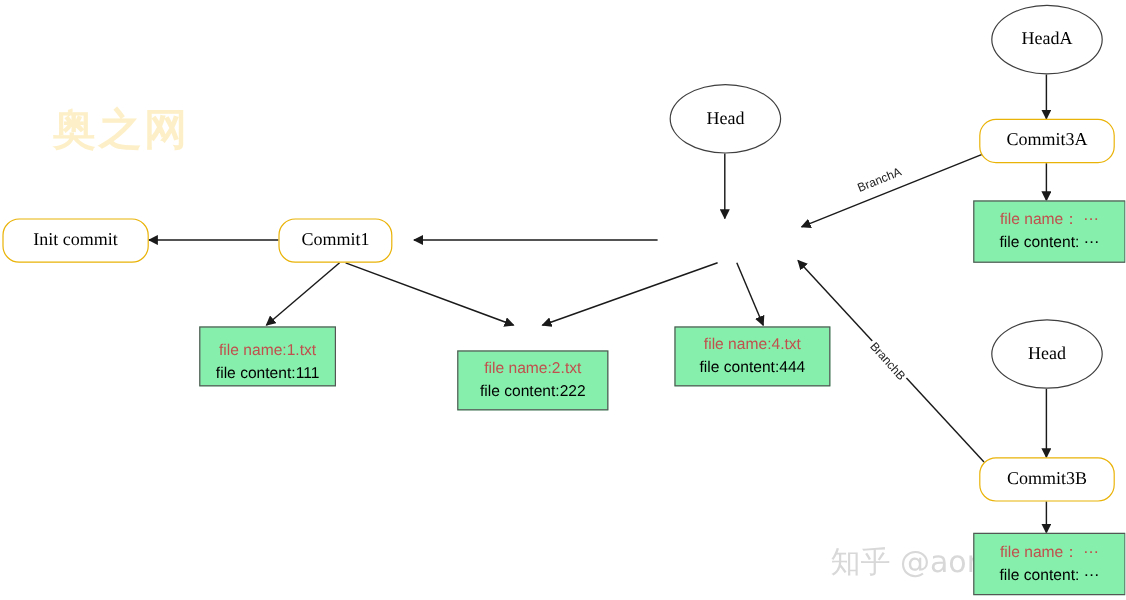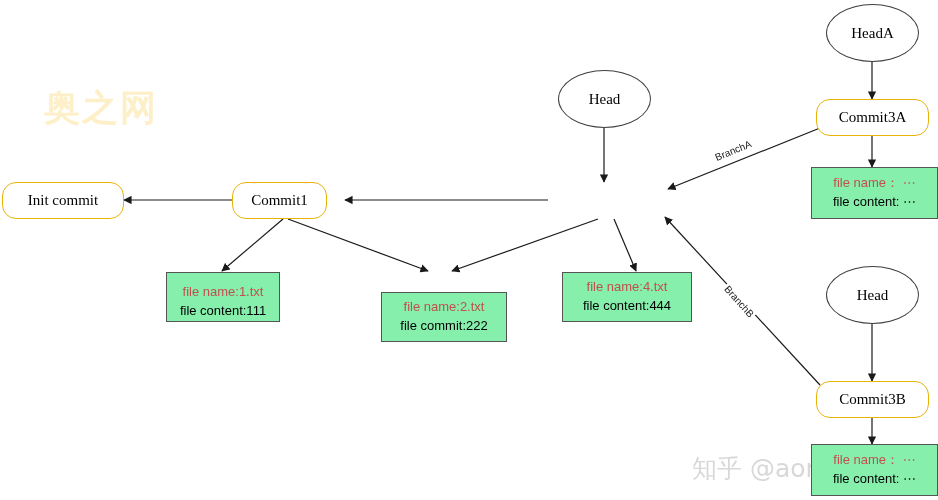--- a/index.html
+++ b/index.html
@@ -159,21 +159,21 @@
 
   <div class="node commit-node" style="left:816px; top:381px; width:113px; height:37px;text-align:right;">Commit3B</div>
 
   <div class="file-box" style="left:166px; top:272px; width:114px; height:50px;justify-content:flex-end;">
     <div class="file-name">file name:1.txt</div>
     <div class="file-content">file content:111</div>
   </div>
 
   <div class="file-box" style="left:381px; top:272px; width:126px; height:50px;margin-top:20px;">
     <div class="file-name">file name:2.txt</div>
-    <div class="file-content">file commit:222</div>
+    <div class="file-content">file content:222</div>
   </div>
 
   <div class="file-box" style="left:562px; top:272px; width:130px; height:50px;">
     <div class="file-name">file name:4.txt</div>
     <div class="file-content">file content:444</div>
   </div>
 
   <div class="file-box" style="left:811px; top:167px; width:127px; height:52px;">
     <div class="file-name">file name： ⋯</div>
     <div class="file-content">file content: ⋯</div>

